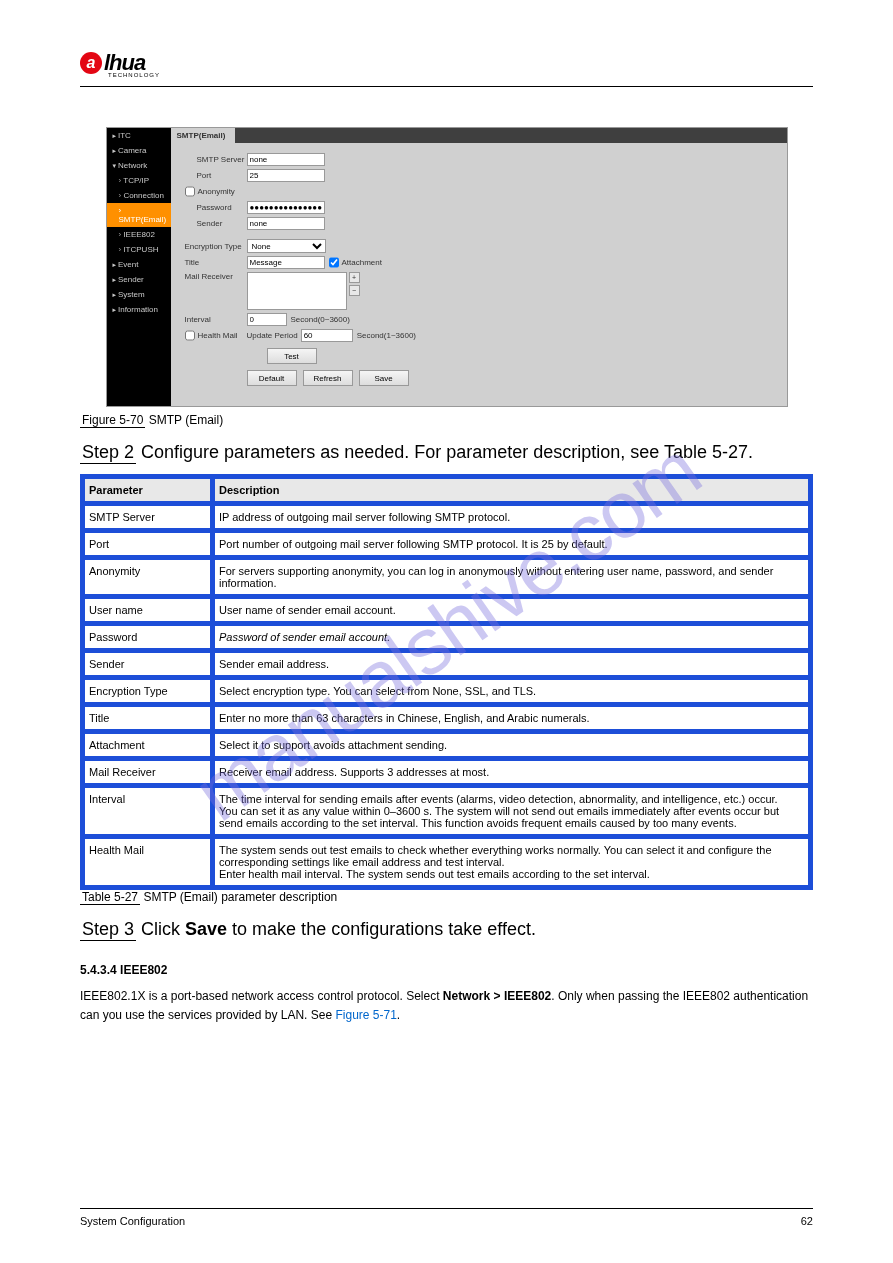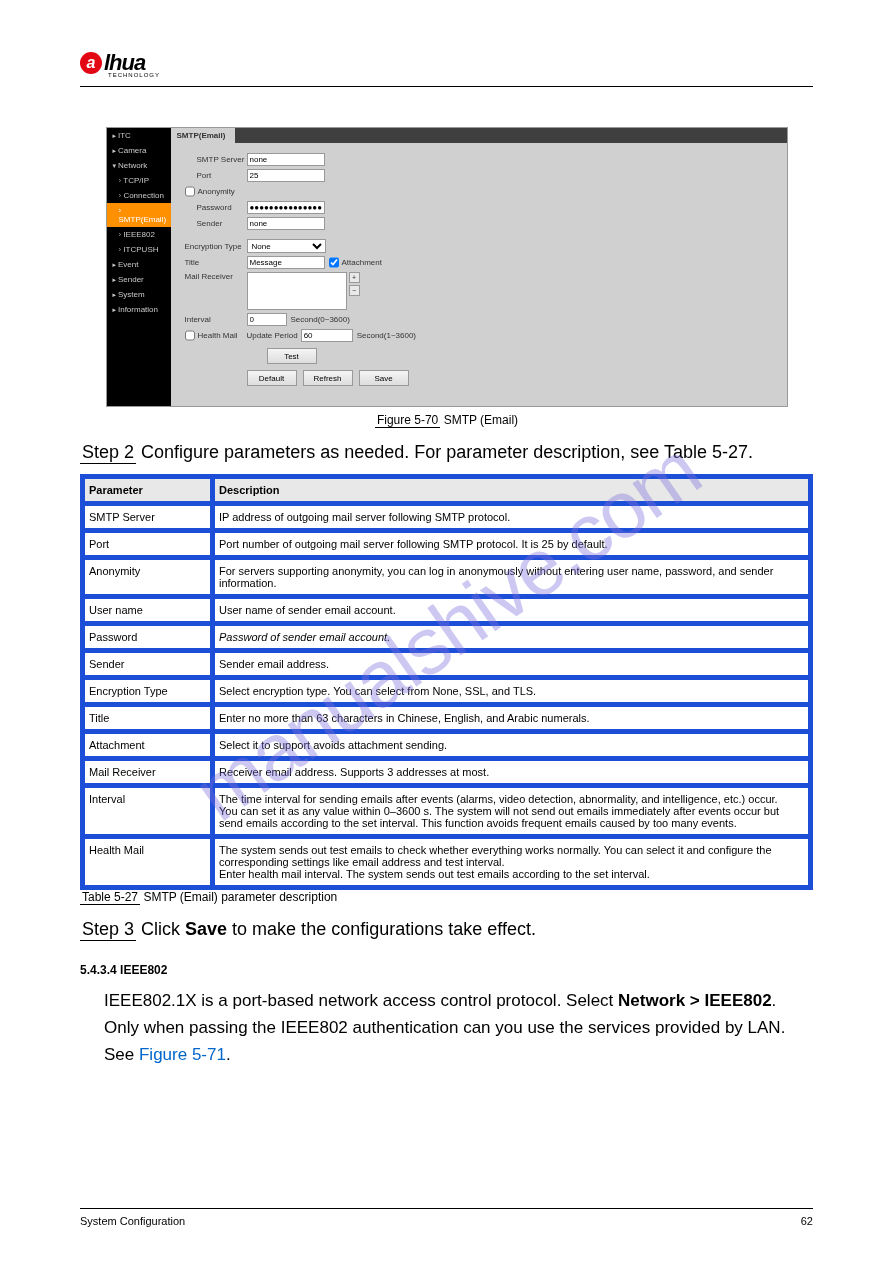--- a/index.html
+++ b/index.html
@@ -29,30 +29,30 @@
   .form-ck { width: 10px; margin-right: 3px; }
   .form-input { width: 78px; height: 13px; font-size: 8px; border: 1px solid #999; padding: 0 2px; background: #fff; }
   .form-select { width: 79px; height: 14px; font-size: 8px; border: 1px solid #999; background: #fff; }
   .form-textarea { width: 100px; height: 38px; border: 1px solid #999; background: #fff; resize: none; }
   .form-side { margin-left: 4px; color: #333; }
   .plusminus { display: inline-flex; flex-direction: column; margin-left: 2px; }
   .pm-btn { width: 11px; height: 11px; border: 1px solid #999; background: #e8e8e8; font-size: 7px; text-align: center; line-height: 9px; margin-bottom: 2px; cursor: pointer; }
   .btn-row { margin-top: 6px; margin-left: 62px; display: flex; gap: 6px; }
   .btn-row.single { margin-left: 82px; }
   .fbtn { width: 50px; height: 16px; font-size: 8px; border: 1px solid #999; background: linear-gradient(#f5f5f5,#ddd); cursor: pointer; }
-  .figcap { text-align: center; font-size: 12px; margin-top: 6px; }
+  .figcap { font-size: 12px; margin-top: 6px; }
   .figund { border-bottom: 1px solid #000; display: inline-block; padding: 0 2px; }
   .stepline { font-size: 18px; margin: 14px 0 10px 0; }
   .params-table { width: 100%; border-collapse: collapse; font-size: 11px; }
   .params-table th, .params-table td { border: 5px solid #1d4ed8; padding: 5px 4px; vertical-align: top; text-align: left; }
   .params-table th { background: #e8e8e8; font-weight: bold; }
   .params-table .col1 { width: 130px; }
   .tabcap { text-align: left; font-size: 12px; margin-top: 0; }
   .secnum { font-size: 12px; margin: 22px 0 10px 0; }
-  .bodytext { font-size: 17px; line-height: 1.6; margin-left: 24px; }
+  .bodytext { font-size: 12px; line-height: 1.6; }
   .bot { position: absolute; bottom: 36px; left: 80px; right: 80px; border-top: 1px solid #000; padding-top: 6px; display: flex; justify-content: space-between; font-size: 11px; }
   .watermark { position: absolute; left: 50%; top: 50%; transform: translate(-50%,-50%) rotate(-35deg); font-size: 80px; color: rgba(120,110,220,0.38); font-weight: 300; pointer-events: none; letter-spacing: -2px; white-space: nowrap; }
 </style>
 </head>
 <body>
 
 <div class="page">
   <div class="watermark">manualshive.com</div>
 
   <div class="logo">

